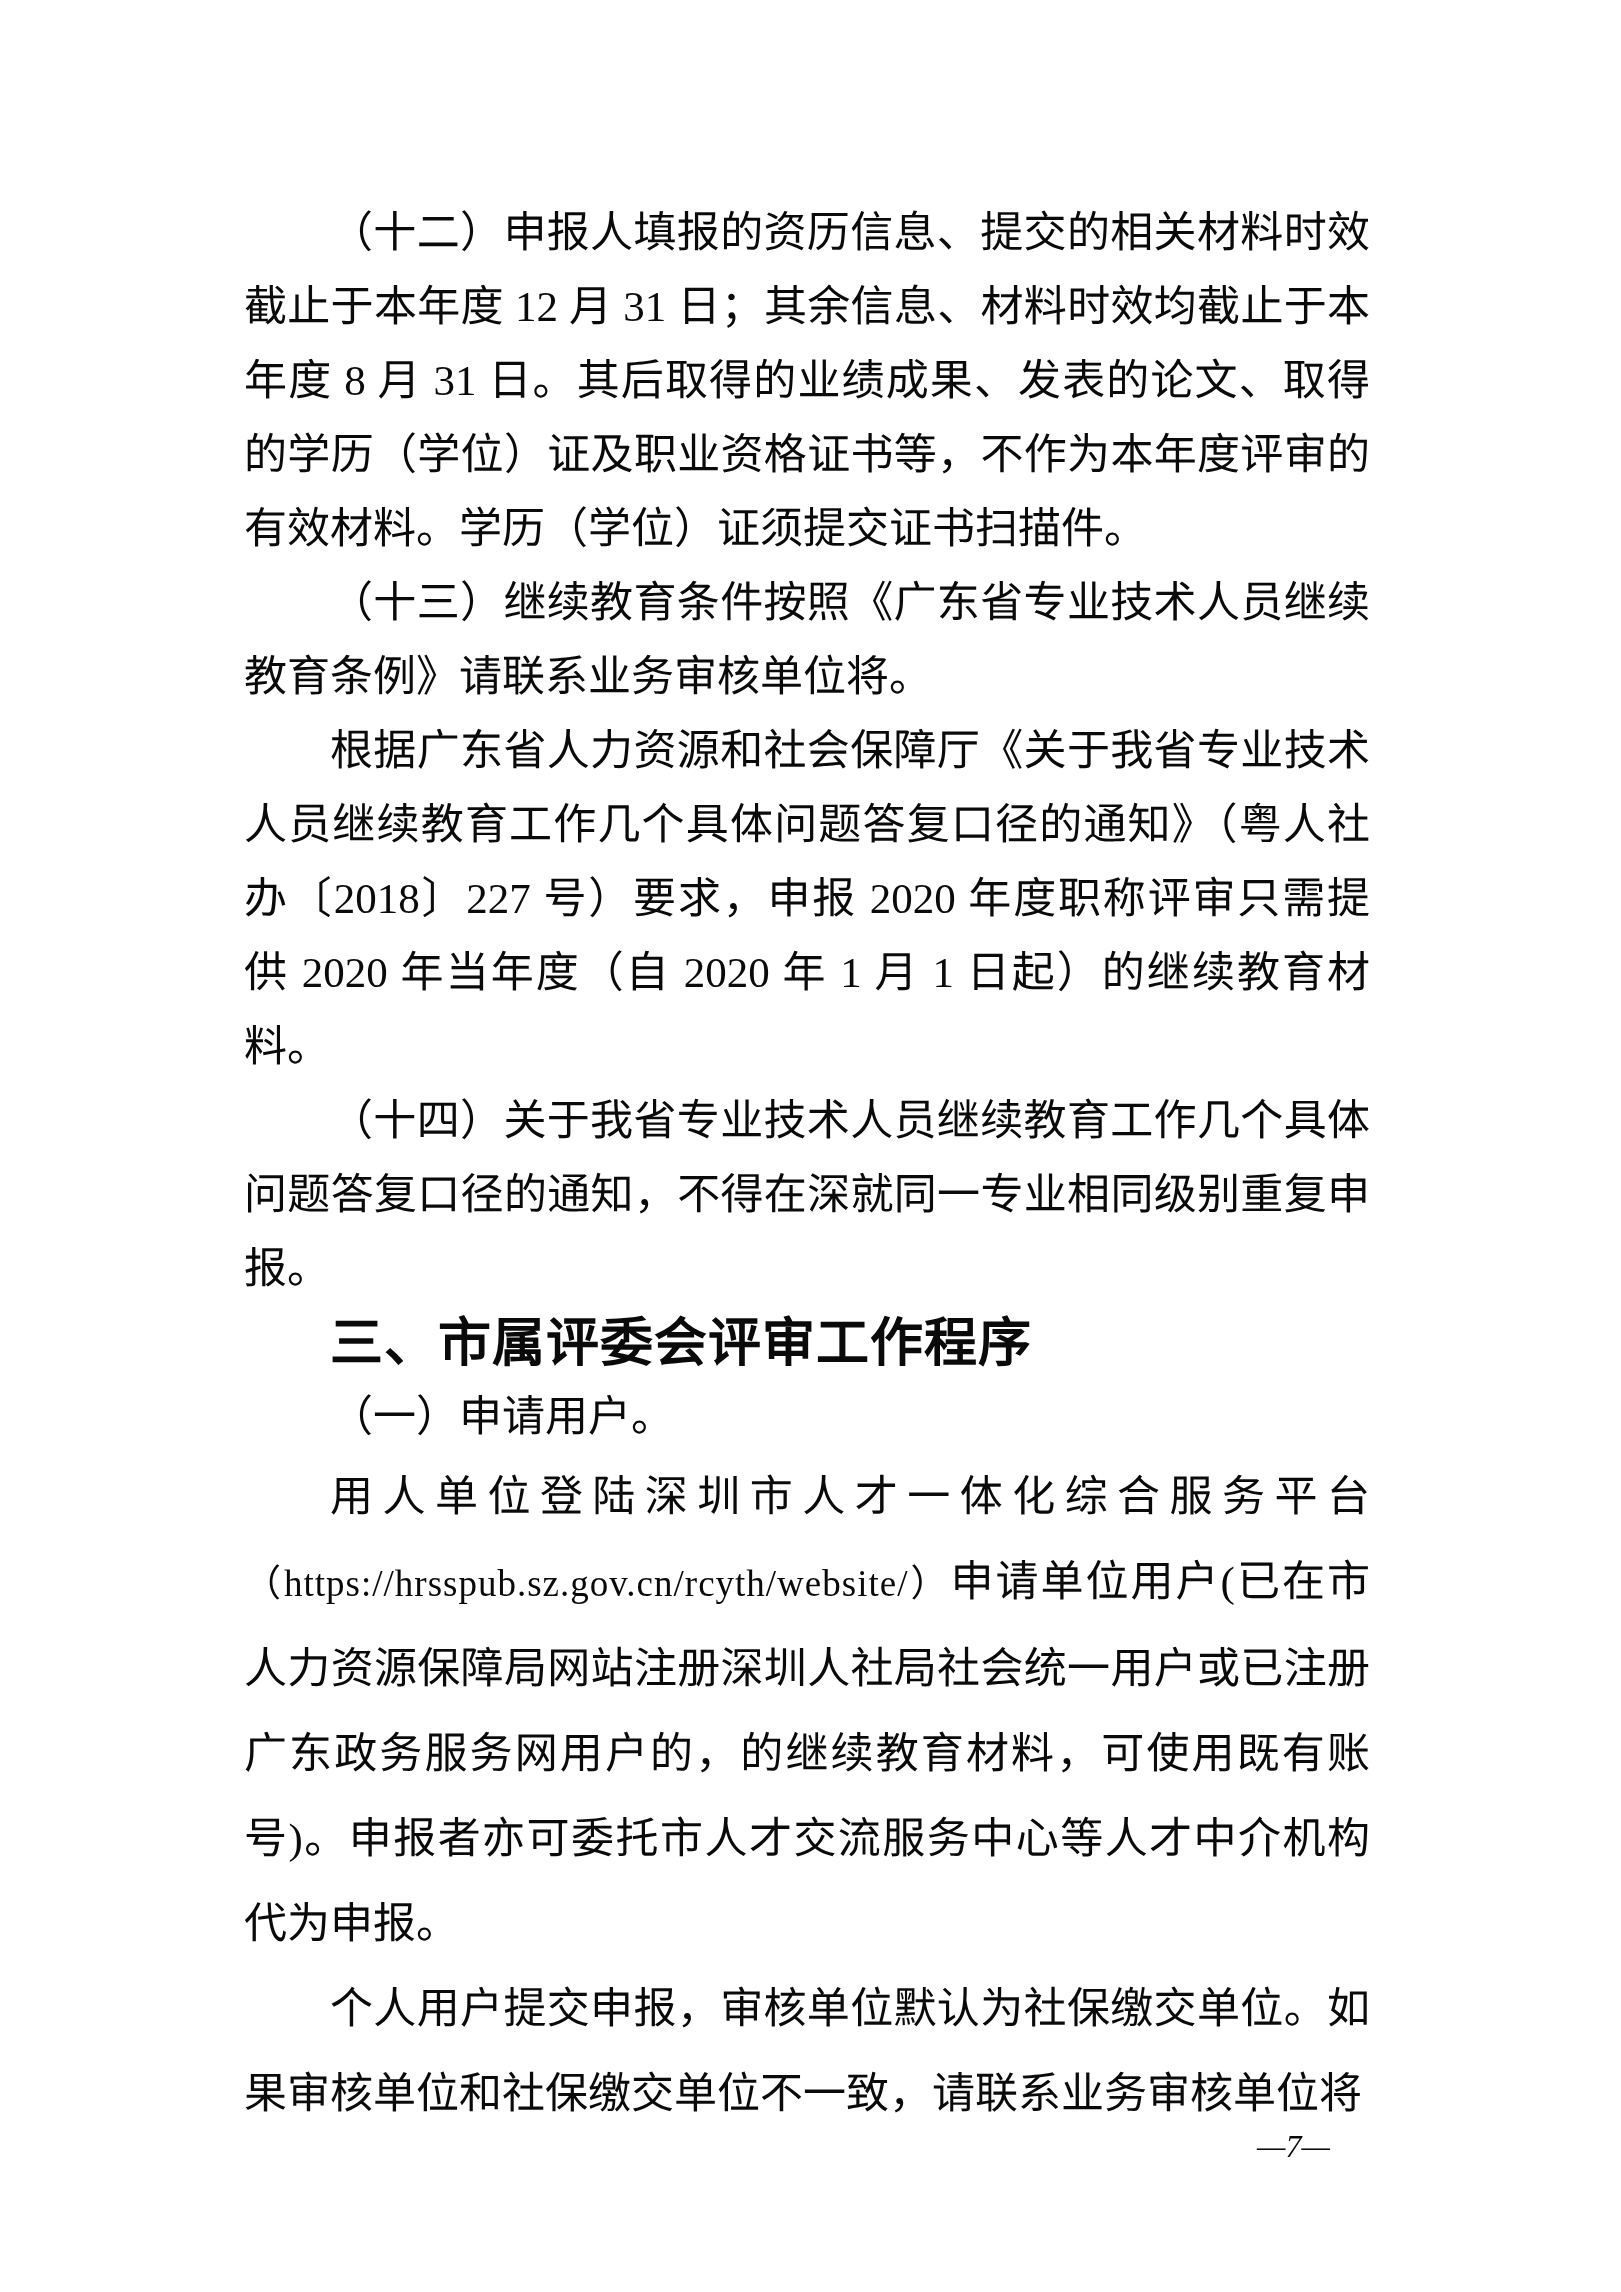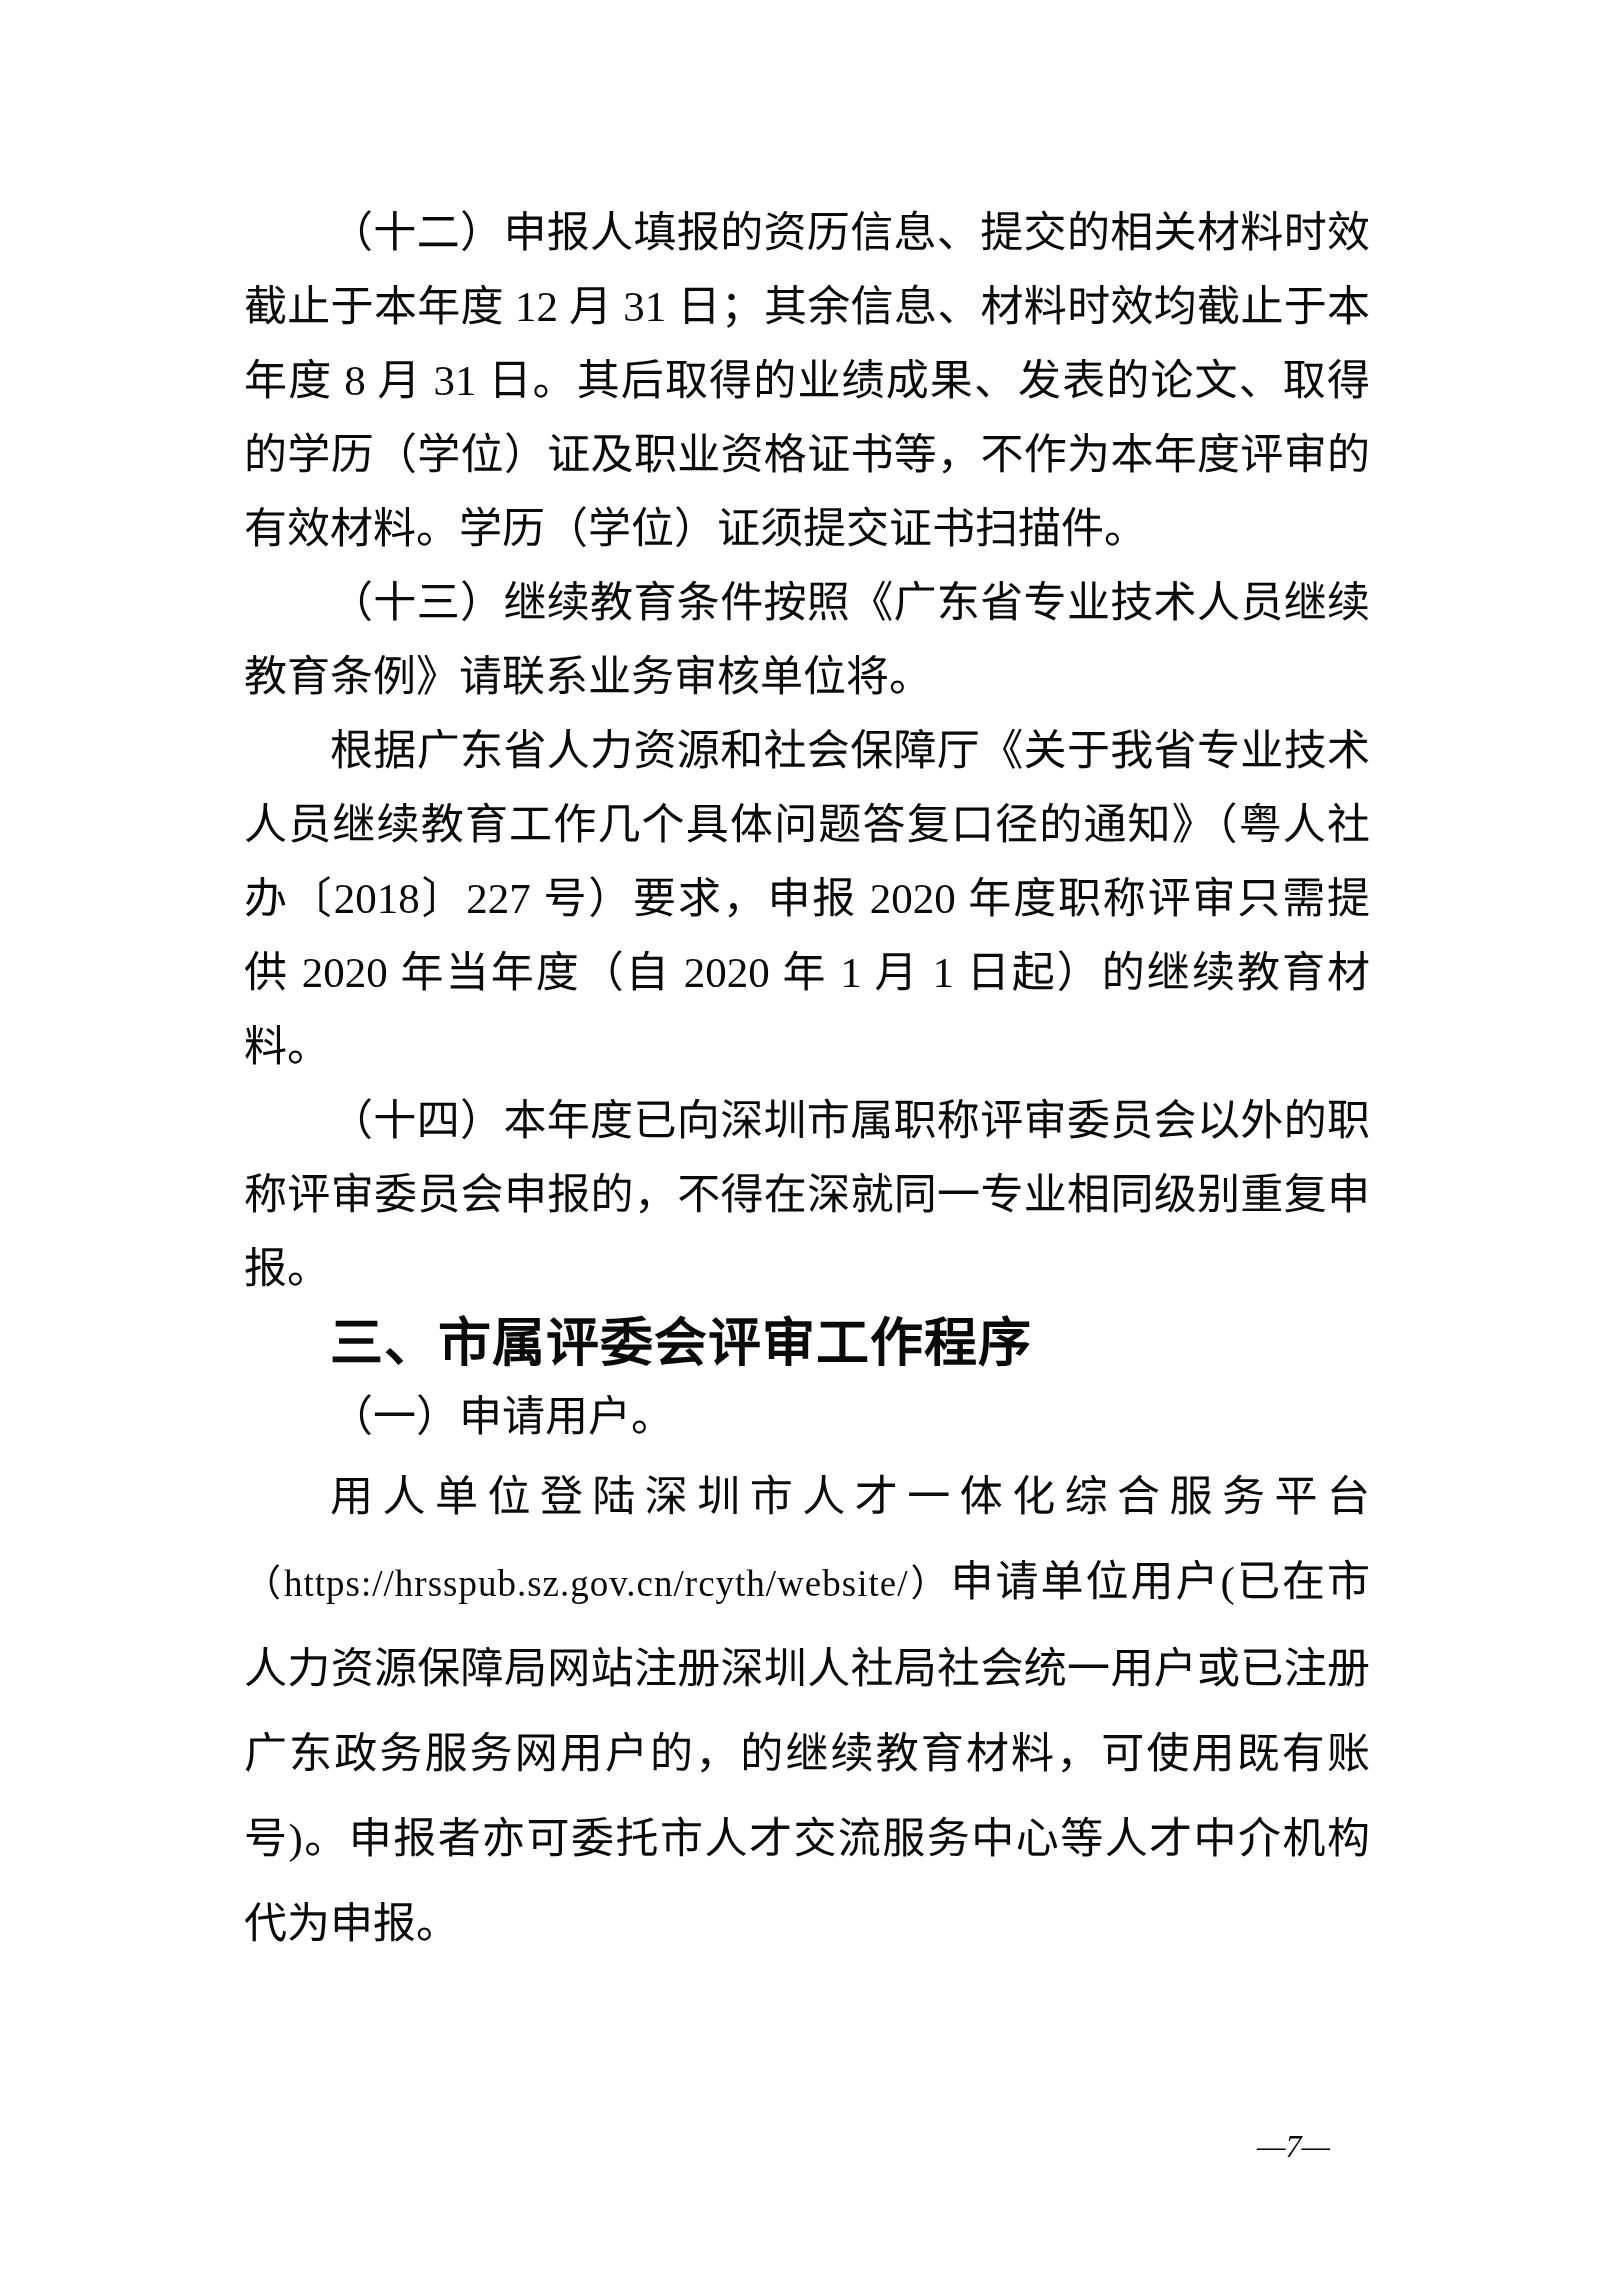--- a/index.html
+++ b/index.html
@@ -61,20 +61,21 @@
   }
 </style>
 </head>
 <body>
 
 <div class="page">
   <div class="content">
     <p class="para sec-a">（十二）申报人填报的资历信息、提交的相关材料时效截止于本年度 12 月 31 日；其余信息、材料时效均截止于本年度 8 月 31 日。其后取得的业绩成果、发表的论文、取得的学历（学位）证及职业资格证书等，不作为本年度评审的有效材料。学历（学位）证须提交证书扫描件。</p>
     <p class="para sec-a">（十三）继续教育条件按照《广东省专业技术人员继续教育条例》请联系业务审核单位将。</p>
     <p class="para sec-a">根据广东省人力资源和社会保障厅《关于我省专业技术人员继续教育工作几个具体问题答复口径的通知》（粤人社办〔2018〕227 号）要求，申报 2020 年度职称评审只需提供 2020 年当年度（自 2020 年 1 月 1 日起）的继续教育材料。</p>
-    <p class="para sec-a">（十四）本年度已向深圳市属职称评审委员会以外的职称评审委员会申报的，不得在深就同一专业相同级别重复申报。</p>
+    <p class="para sec-a">（十四）关于我省专业技术人员继续教育工作几个具体问题答复口径的通知，不得在深就同一专业相同级别重复申报。</p>
     <h2 class="heading">三、市属评委会评审工作程序</h2>
     <p class="para sec-a">（一）申请用户。</p>
     <p class="para sec-b"><span>用人单位登陆深圳市人才一体化综合服务平台</span><span class="url">（https://hrsspub.sz.gov.cn/rcyth/website/）</span><span>申请单位用户(已在市人力资源保障局网站注册深圳人社局社会统一用户或已注册广东政务服务网用户的，的继续教育材料，可使用既有账号)。申报者亦可委托市人才交流服务中心等人才中介机构代为申报。</span></p>
+    <p class="para sec-b">个人用户提交申报，审核单位默认为社保缴交单位。如果审核单位和社保缴交单位不一致，请联系业务审核单位将</p>
   </div>
   <div class="page-number">—7—</div>
 </div>
 
 
 </body></html>

